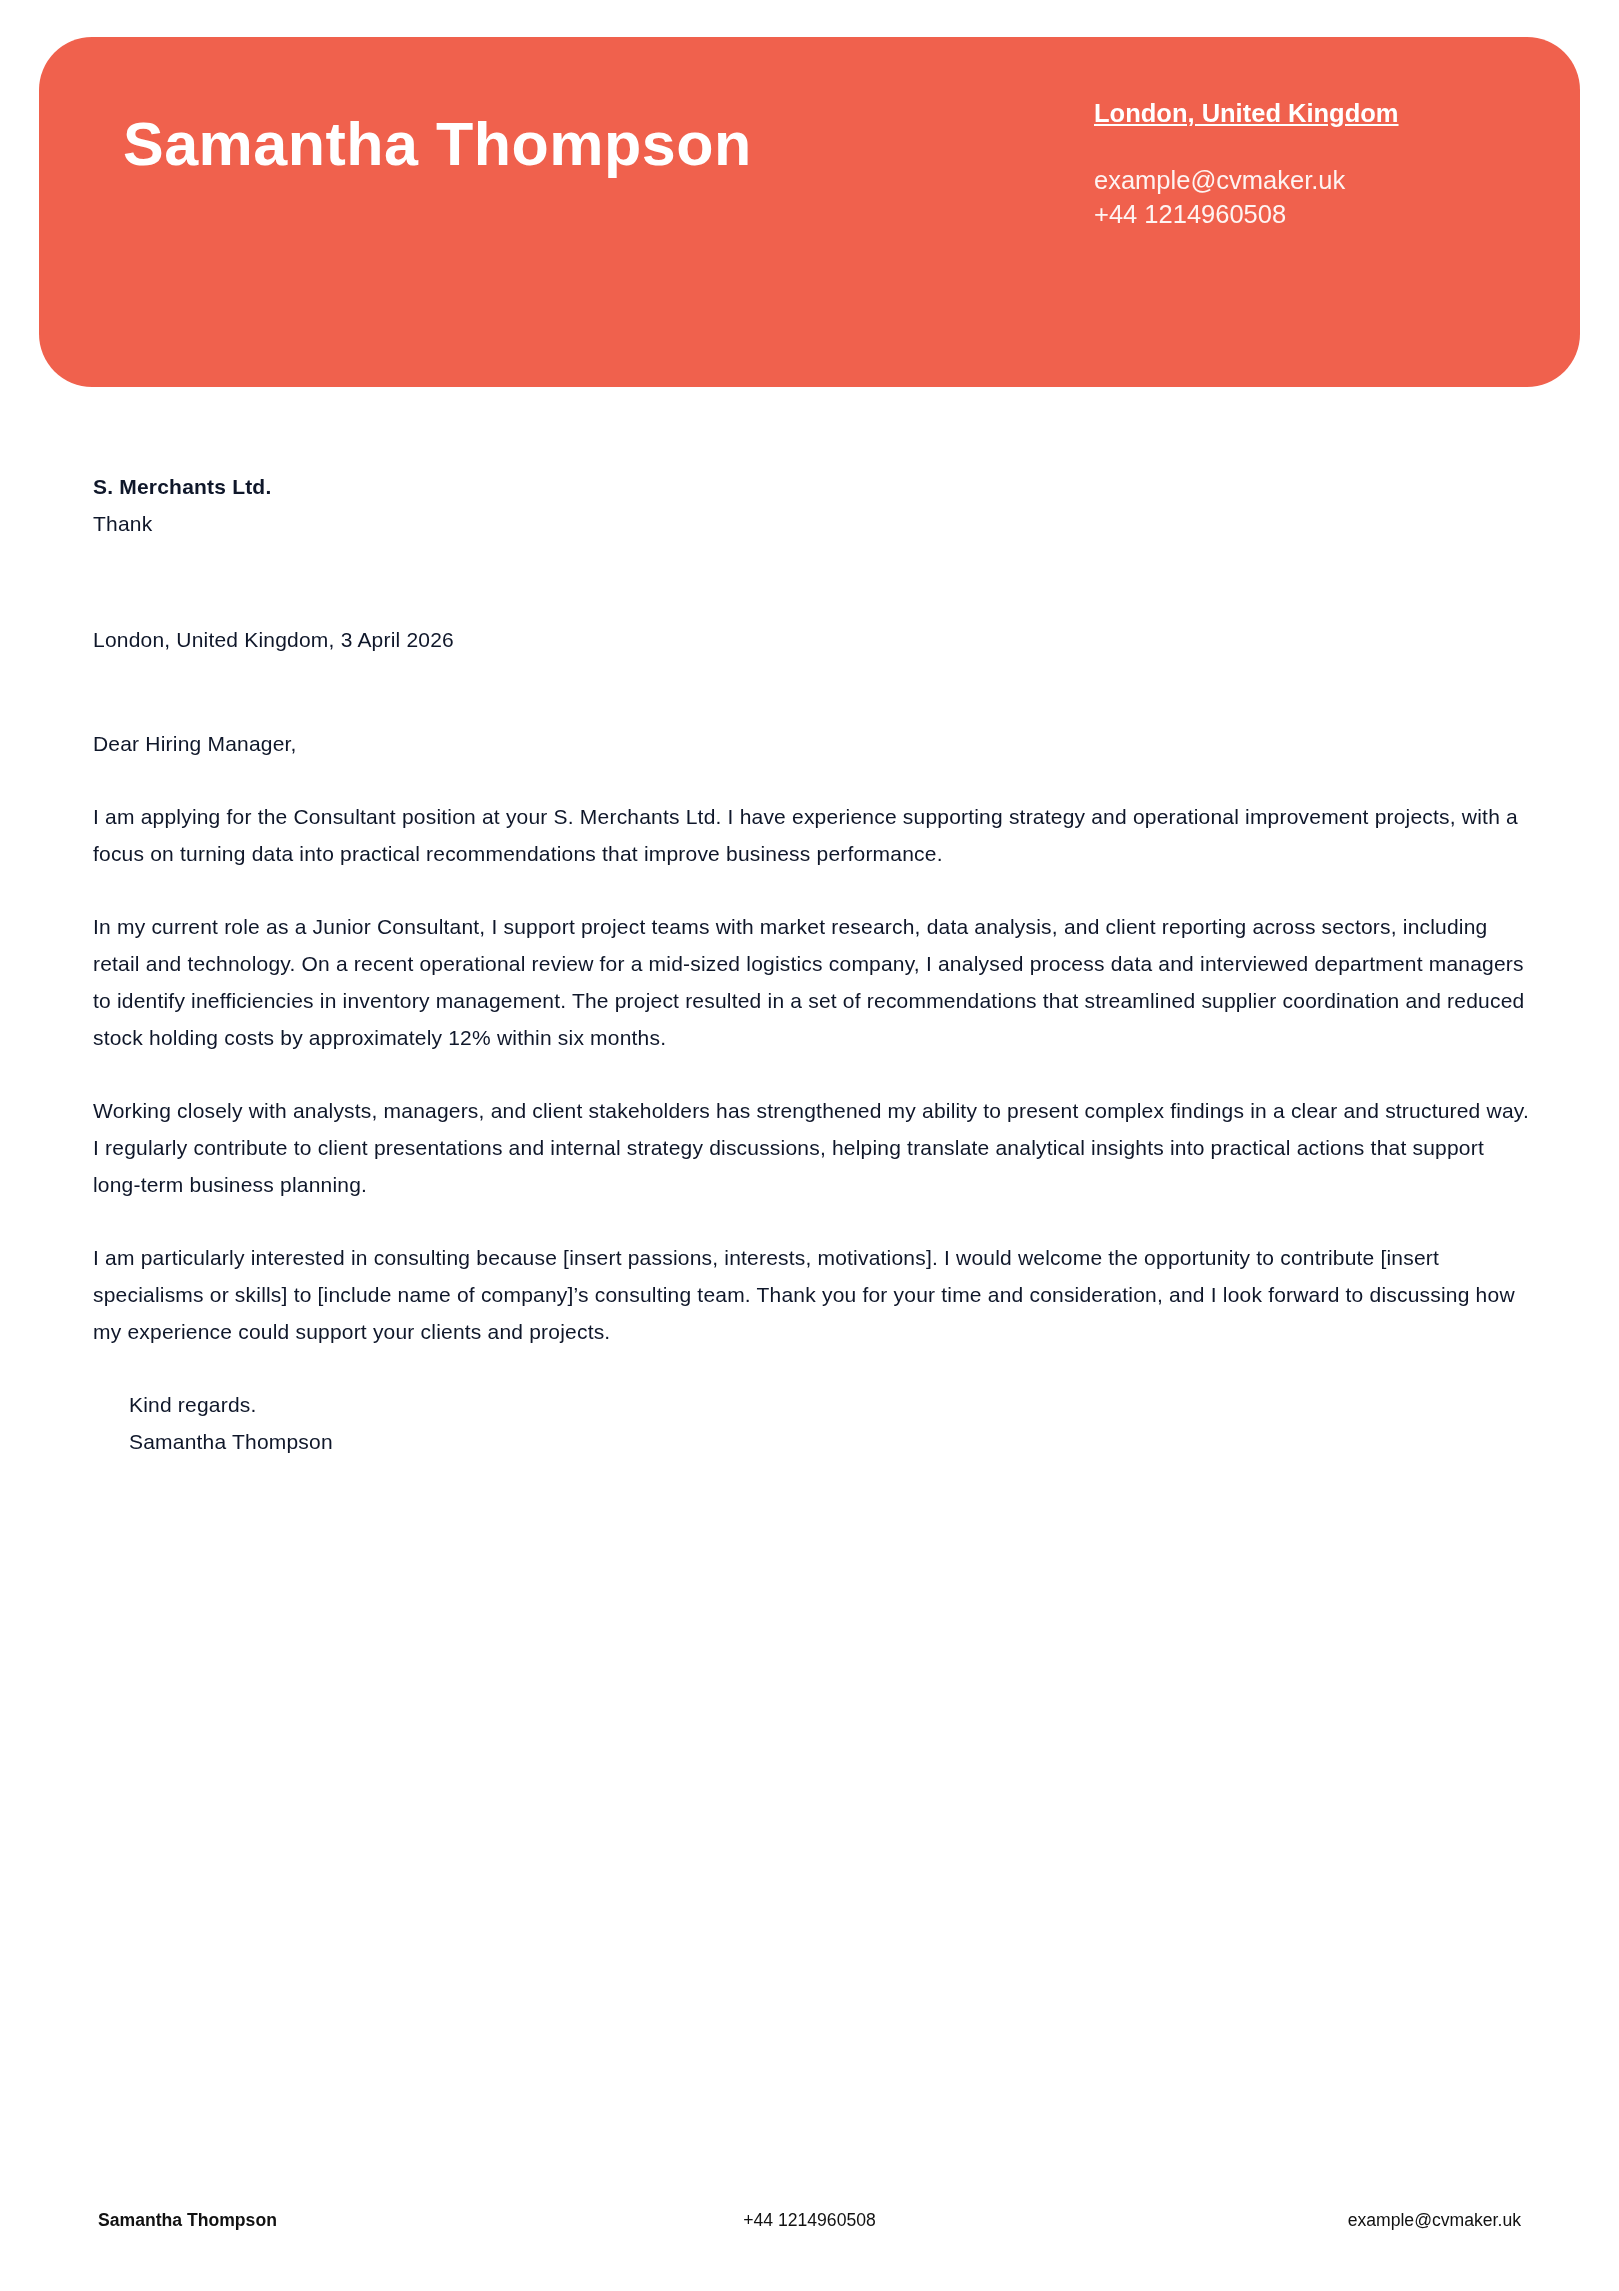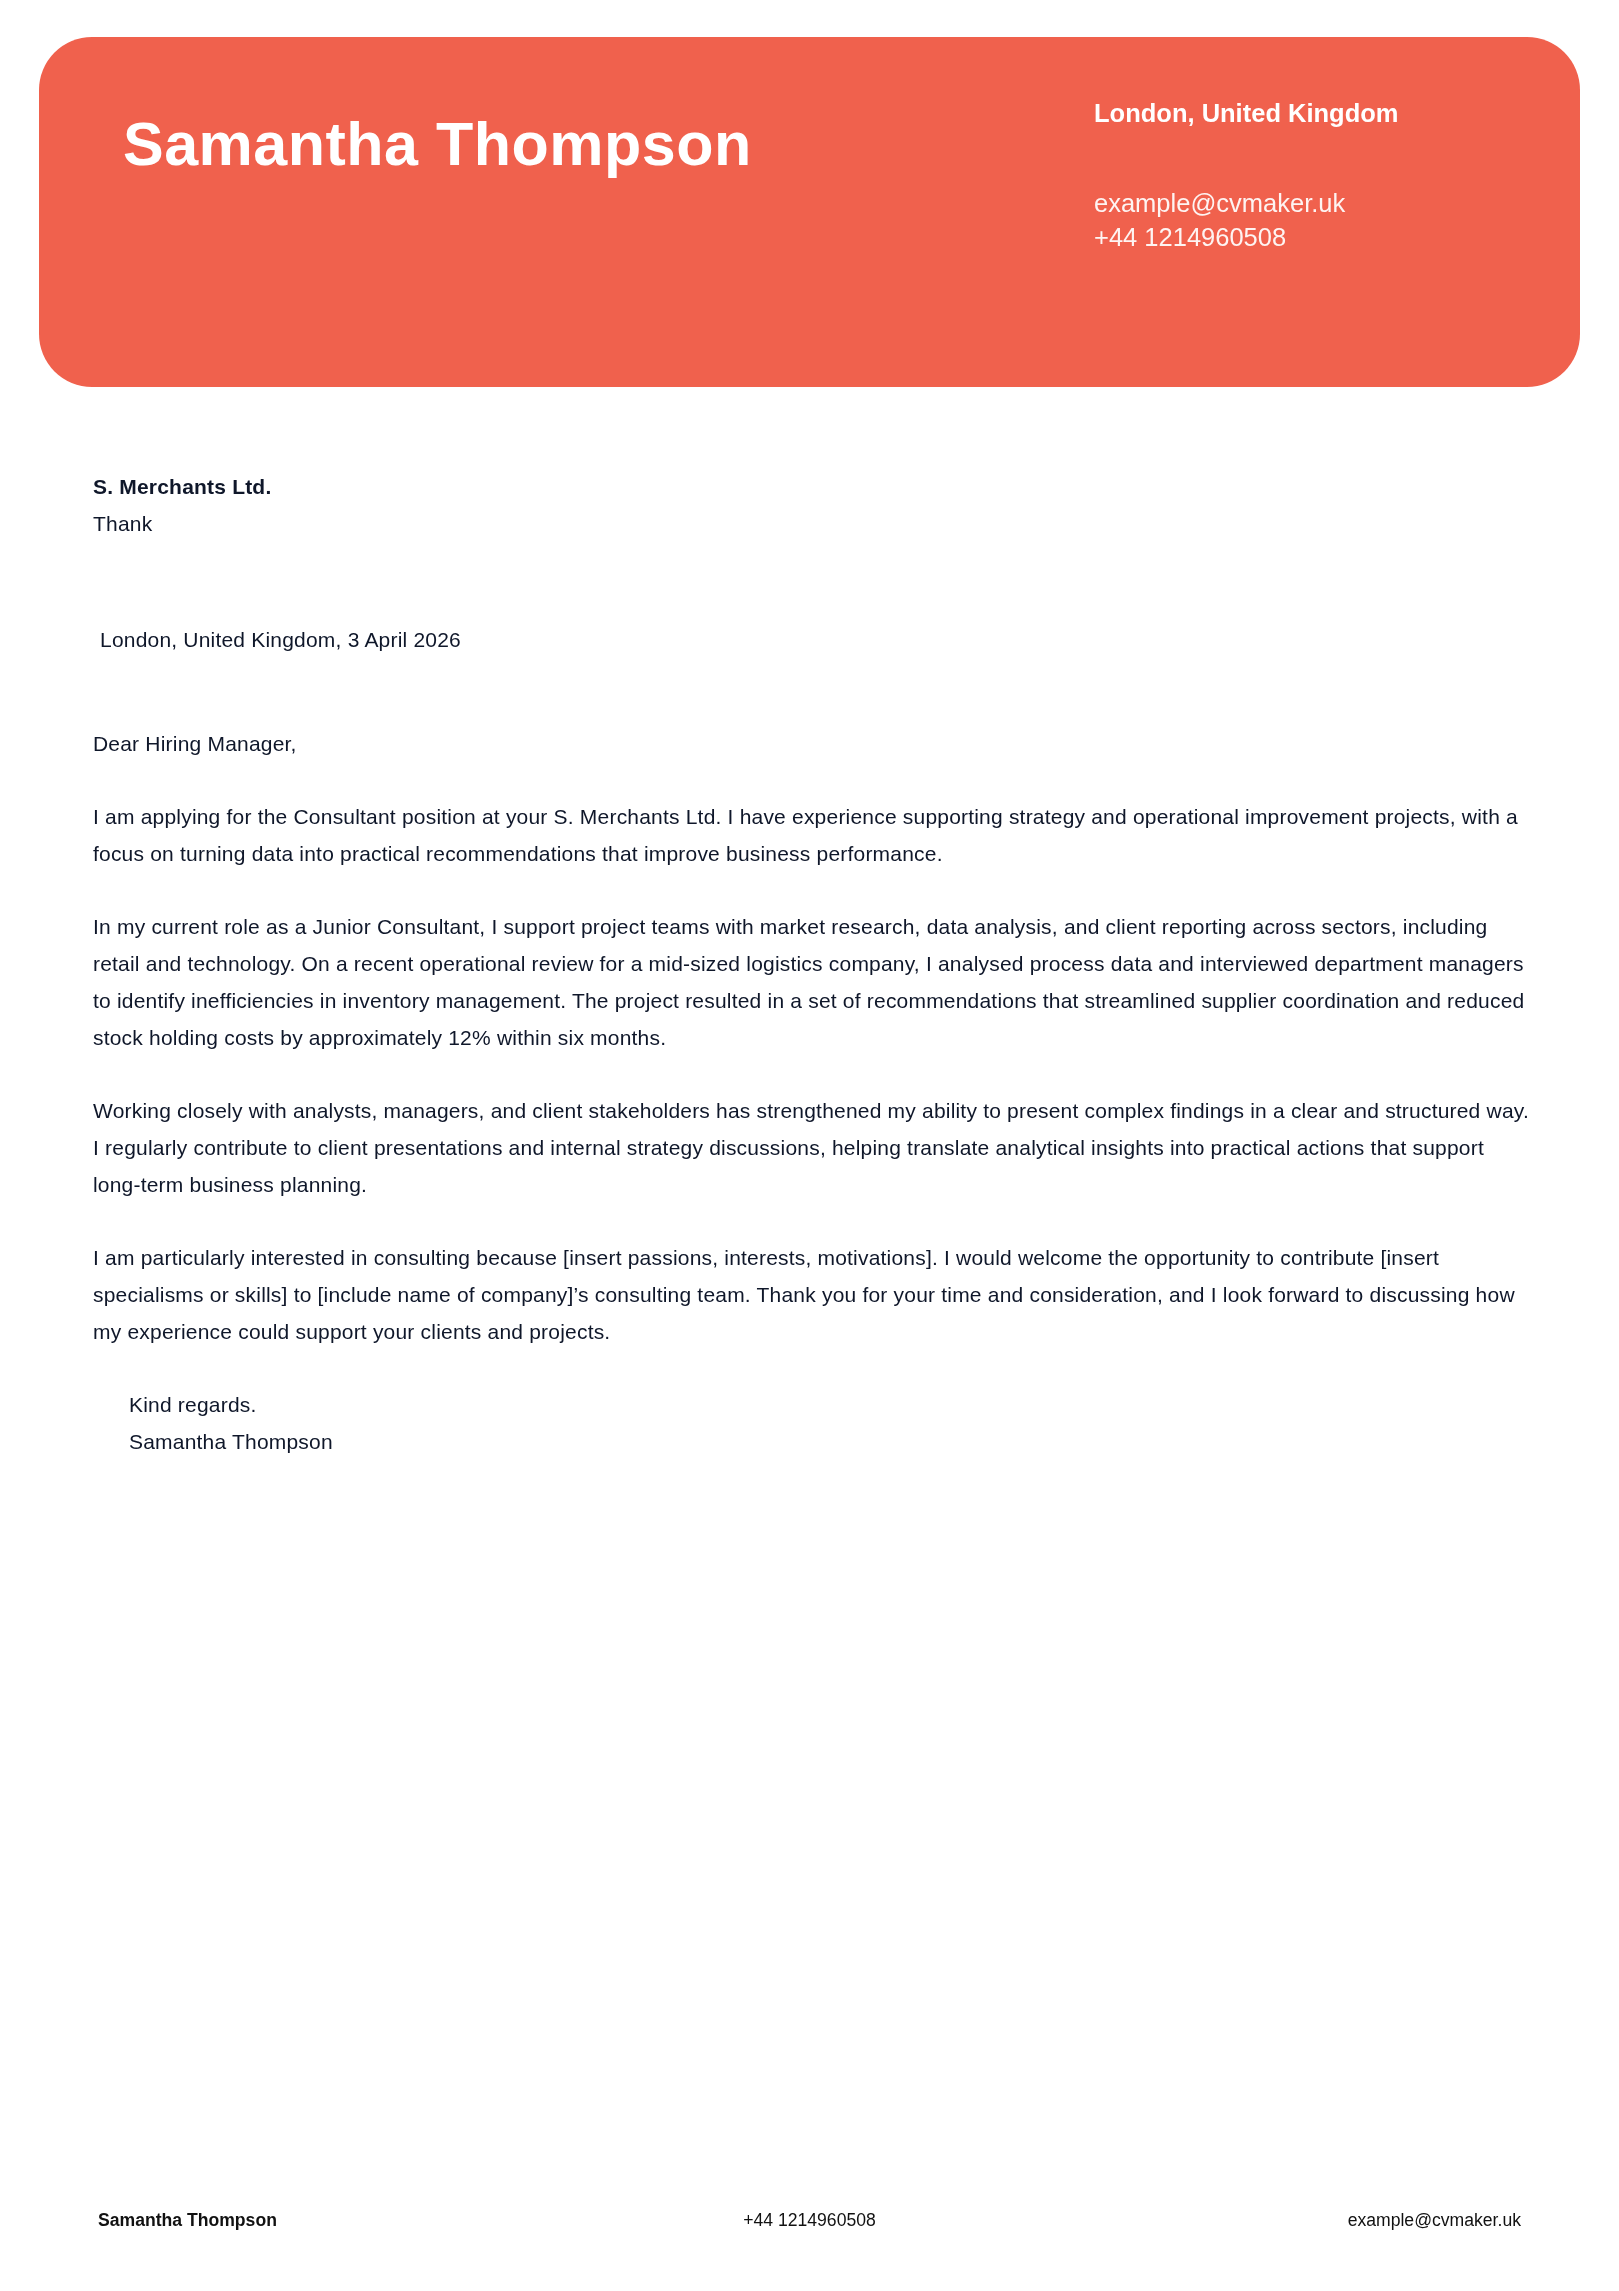--- a/index.html
+++ b/index.html
@@ -47,40 +47,40 @@
     position: absolute;
     left: 1055px;
     top: 59px;
     font-size: 25.5px;
     line-height: 34px;
     color: rgba(255,255,255,0.93);
   }
   .header-contact .contact-location {
     font-weight: 700;
     color: #ffffff;
-    margin-bottom: 56px;
+    margin-bottom: 33px;
+    text-decoration: underline;
   }
 
   
   .body-content {
     position: absolute;
     left: 93px;
     top: 468px;
     width: 1441px;
     font-size: 21px;
     line-height: 37px;
     letter-spacing: 0.2px;
     color: #0f172a;
   }
   .recipient-company {
     font-weight: 700;
   }
   .date-line {
     margin-top: 79px;
-    margin-left: 7px;
   }
   .salutation {
     margin-top: 67px;
   }
   .para {
     margin: 36px 0 0 0;
   }
   .closing-block {
     margin-top: 36px;
     margin-left: 36px;

